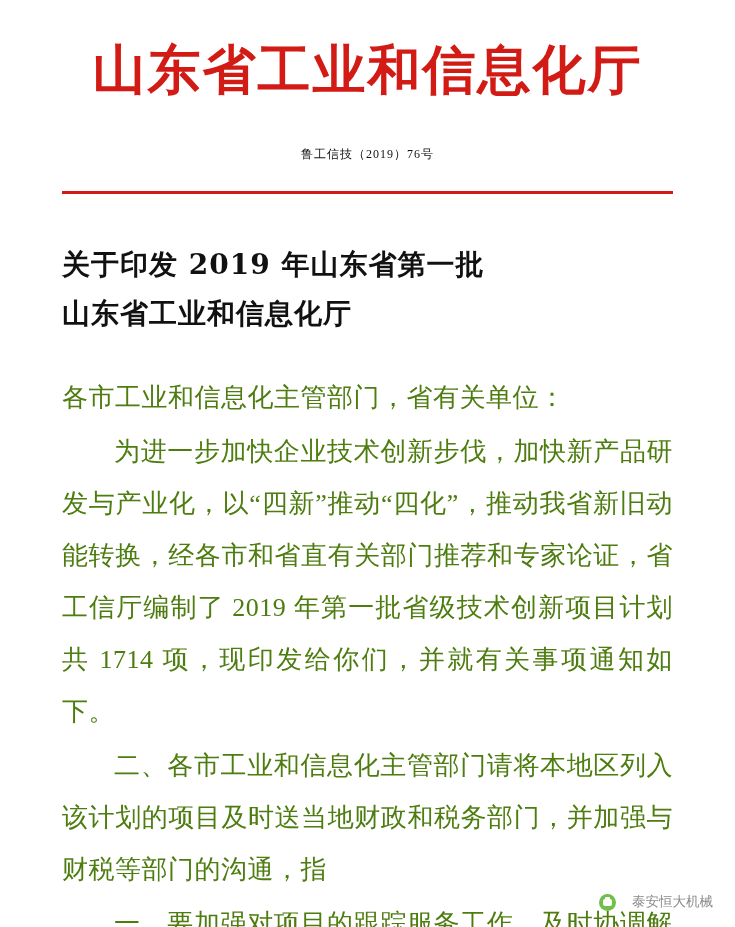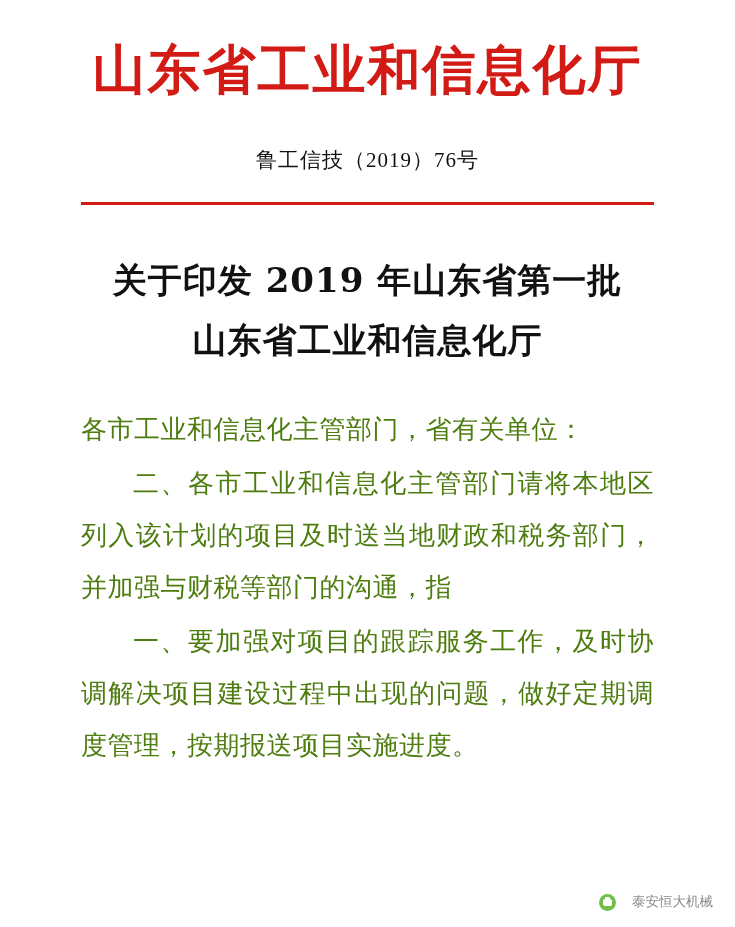--- a/index.html
+++ b/index.html
@@ -13,54 +13,53 @@
     position: relative;
     font-family: "Liberation Serif", "DejaVu Serif", serif;
     color: #1a1a1a;
     overflow: hidden;
   }
   .page {
     width: 735px;
     height: 927px;
     position: relative;
     box-sizing: border-box;
-    padding: 0 81px;
+    padding: 0 62px;
   }
   .doc-header {
     text-align: center;
     padding-top: 36px;
   }
   .issuer-title {
     color: #d31b16;
     font-family: "DejaVu Serif", "Liberation Serif", serif;
     font-weight: bold;
     font-size: 53px;
     letter-spacing: 2px;
     line-height: 1.25;
     white-space: nowrap;
   }
   .doc-number {
     margin-top: 44px;
-    font-size: 21px;
+    font-size: 12px;
     letter-spacing: 1px;
     color: #111;
     font-family: "Liberation Serif", "DejaVu Serif", serif;
   }
   .red-rule {
     margin: 28px 0 0 0;
     height: 3px;
     background: #d31b16;
     border: none;
     width: 100%;
   }
   .doc-title {
     margin-top: 46px;
-    text-align: center;
     font-weight: bold;
-    font-size: 34px;
+    font-size: 28px;
     line-height: 1.75;
     letter-spacing: 1px;
     color: #111;
     font-family: "DejaVu Serif", "Liberation Serif", serif;
   }
   .doc-title .line {
     display: block;
   }
   .body-text {
     margin-top: 34px;
@@ -128,20 +127,21 @@
 
   <hr class="red-rule">
 
   <div class="doc-title">
     <span class="line">关于印发 2019 年山东省第一批</span>
     <span class="line">山东省工业和信息化厅</span>
   </div>
 
   <div class="body-text">
     <p class="para">各市工业和信息化主管部门，省有关单位：</p>
+    <p class="para indent">为进一步加快企业技术创新步伐，加快新产品研发与产业化，以“四新”推动“四化”，推动我省新旧动能转换，经各市和省直有关部门推荐和专家论证，省工信厅编制了 2019 年第一批省级技术创新项目计划共 1714 项，现印发给你们，并就有关事项通知如下。</p>
     <p class="para indent">二、各市工业和信息化主管部门请将本地区列入该计划的项目及时送当地财政和税务部门，并加强与财税等部门的沟通，指</p>
     <p class="para indent">一、要加强对项目的跟踪服务工作，及时协调解决项目建设过程中出现的问题，做好定期调度管理，按期报送项目实施进度。</p>
   </div>
 
   <div class="watermark">
     <span class="wm-logo"></span>
     <span>泰安恒大机械</span>
   </div>
 
 </div>

